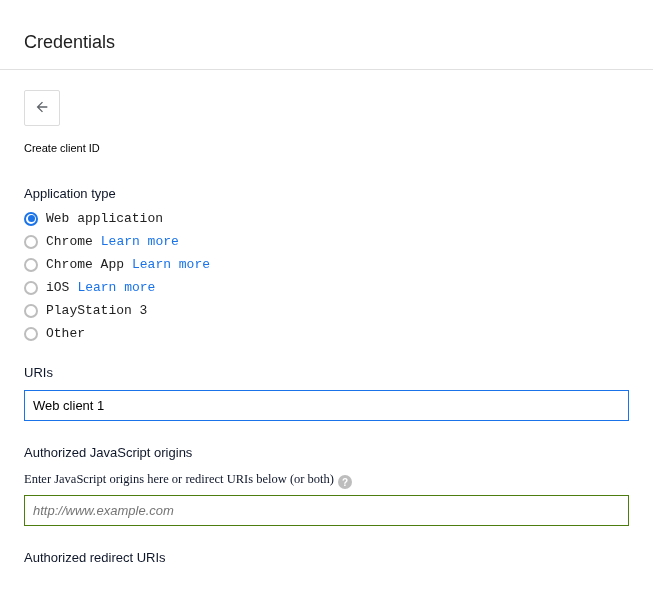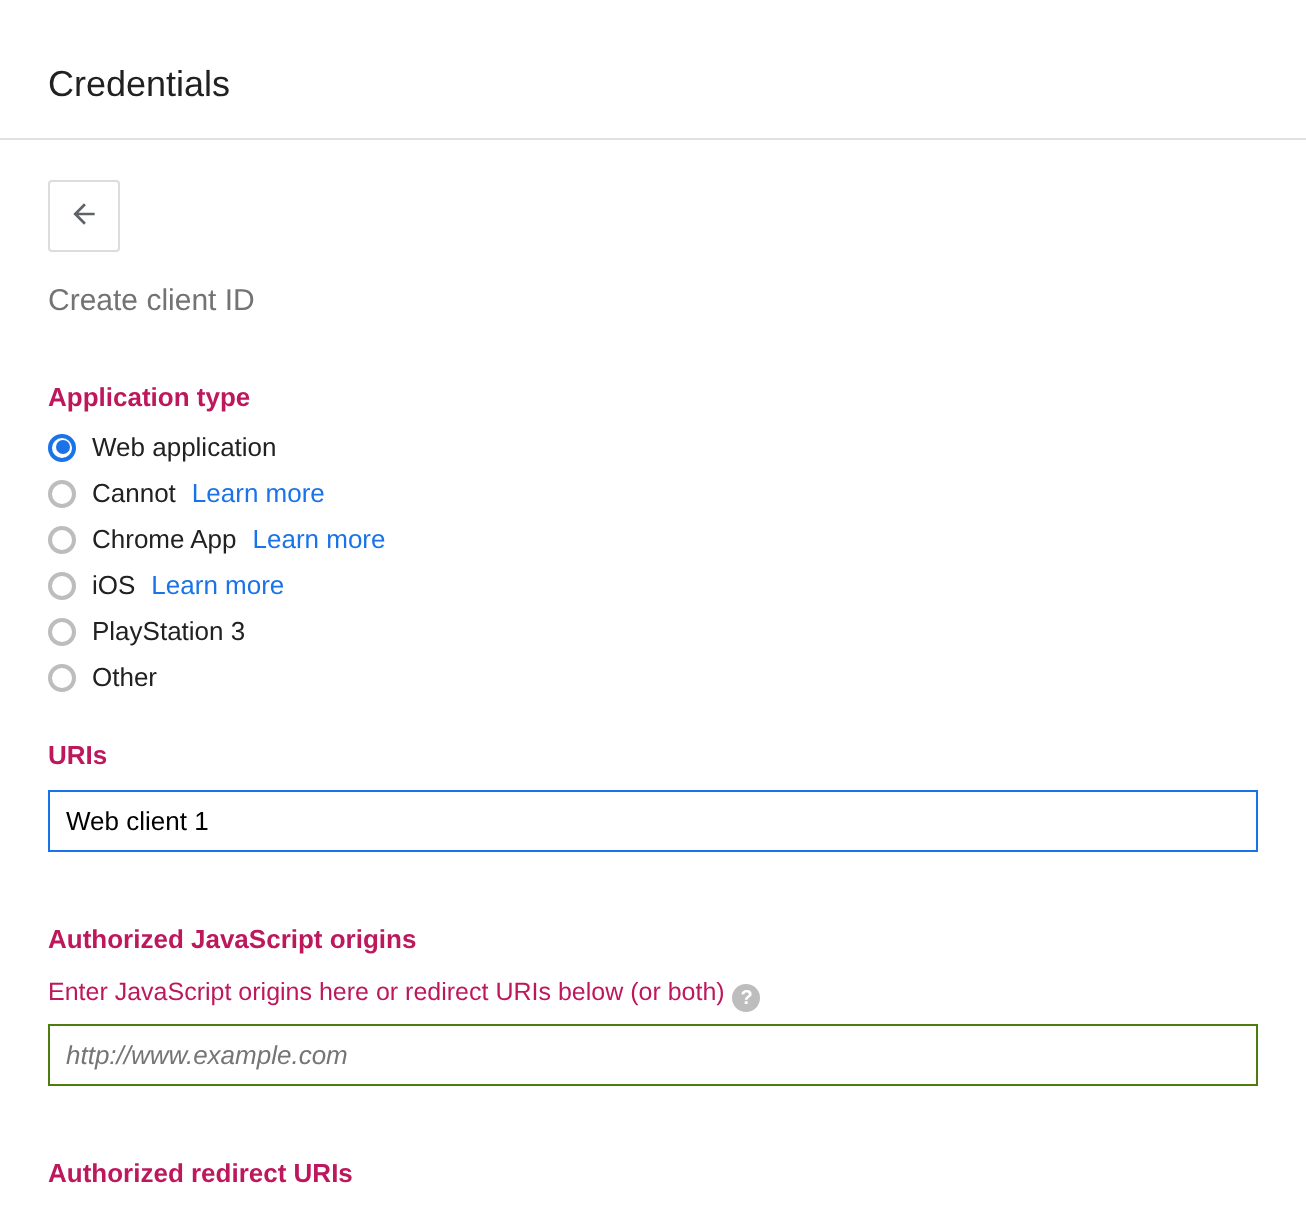--- a/index.html
+++ b/index.html
@@ -29,32 +29,32 @@
       background: #fff;
       border-radius: 2px;
       display: flex;
       align-items: center;
       justify-content: center;
       cursor: pointer;
       margin-bottom: 16px;
     }
     .back-btn svg { width: 16px; height: 16px; }
     .subtitle {
-      font-size: 15px;
+      font-size: 11px;
       font-weight: 400;
-      color: #737373;
+      color: #000000;
       margin-bottom: 32px;
     }
     .section-label {
       font-size: 13px;
-      font-weight: 700;
-      color: #be185d;
+      font-weight: 400;
+      color: #0f172a;
       margin-bottom: 10px;
     }
-    .radio-group { margin-bottom: 24px; }
+    .radio-group { margin-bottom: 24px; font-family: Liberation Mono, monospace; }
     .radio-row {
       display: flex;
       align-items: center;
       gap: 8px;
       margin-bottom: 8px;
       cursor: pointer;
     }
     .radio {
       width: 14px;
       height: 14px;
@@ -80,32 +80,33 @@
       color: #1a73e8;
       font-size: 13px;
       cursor: pointer;
     }
     .text-input {
       width: 100%;
       padding: 7px 8px;
       font-size: 13px;
       border: 1px solid #1a73e8;
       outline: none;
-      margin-bottom: 20px;
+      margin-bottom: 8px;
       font-family: inherit;
     }
     .text-input.plain {
       border: 1px solid #4d7c0f;
       font-style: italic;
     }
     .help-text {
       font-size: 12.5px;
-      color: #be185d;
+      color: #0f172a;
       line-height: 1.5;
       margin-bottom: 6px;
+      font-family: Liberation Serif, serif;
     }
     .help-row {
       display: flex;
       align-items: center;
       gap: 4px;
     }
     .help-icon {
       width: 14px;
       height: 14px;
       border-radius: 50%;
@@ -138,21 +139,21 @@
   <div class="subtitle">Create client ID</div>
 
   <div class="section-label">Application type</div>
   <div class="radio-group">
     <div class="radio-row">
       <span class="radio checked"></span>
       <span class="radio-label">Web application</span>
     </div>
     <div class="radio-row">
       <span class="radio"></span>
-      <span class="radio-label">Cannot</span>
+      <span class="radio-label">Chrome</span>
       <span class="learn-more">Learn more</span>
     </div>
     <div class="radio-row">
       <span class="radio"></span>
       <span class="radio-label">Chrome App</span>
       <span class="learn-more">Learn more</span>
     </div>
     <div class="radio-row">
       <span class="radio"></span>
       <span class="radio-label">iOS</span>

